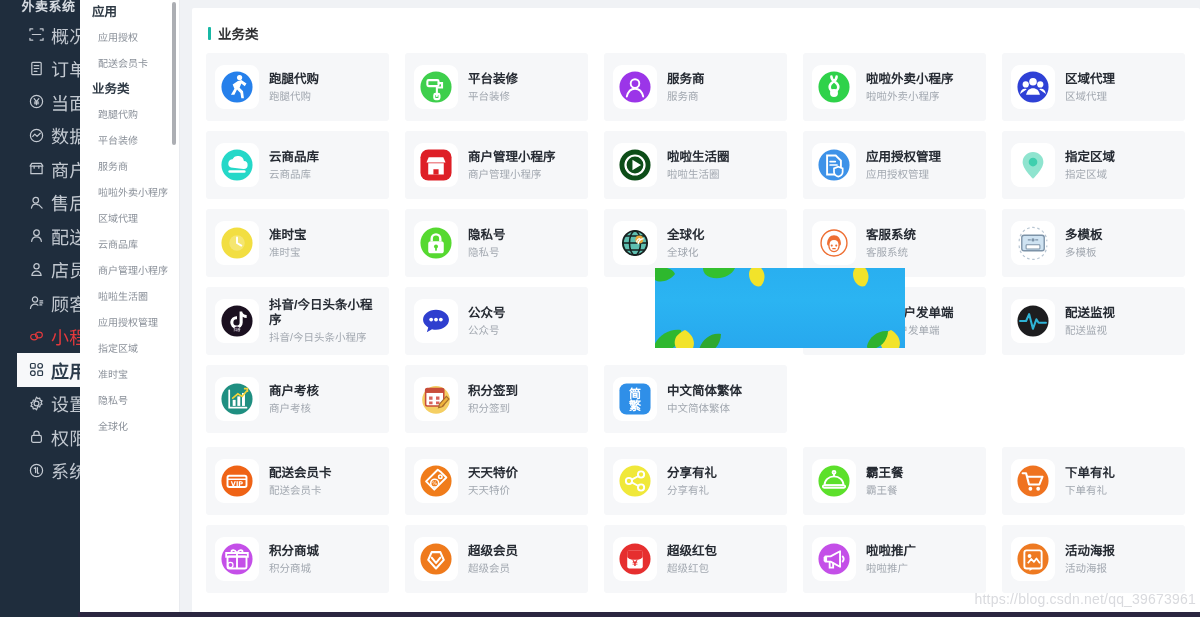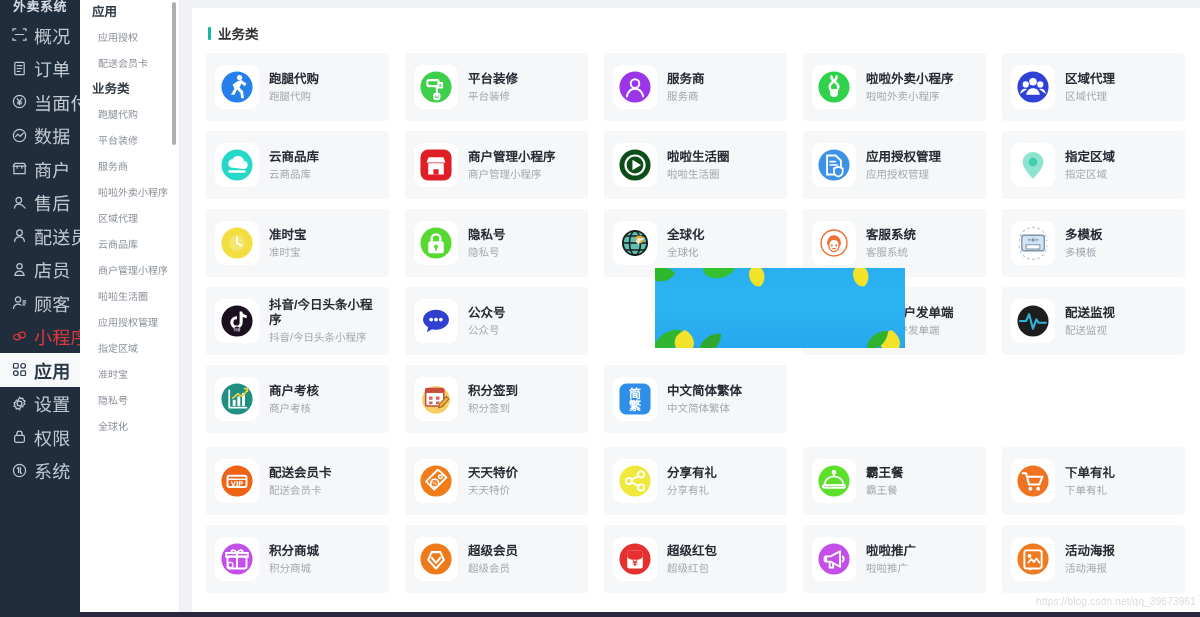--- a/index.html
+++ b/index.html
@@ -12,20 +12,21 @@
   }
   .app { display: flex; width: 1200px; height: 617px; position: relative; }
 
   
   .sidebar {
     width: 80px; height: 617px;
     background: #1f2d3d;
     flex: 0 0 80px;
     position: relative;
     overflow: hidden;
+    padding-left: 17px;
   }
   .brand {
     height: 18px;
     color: #d6dbe1;
     font-size: 13px;
     font-weight: 700;
     text-align: center;
     line-height: 14px;
     letter-spacing: .5px;
     overflow: hidden;
@@ -172,21 +173,21 @@
     overflow: hidden;
     z-index: 30;
   }
   .leaf { position: absolute; }
   .leaf svg { display: block; }
 
   
   .watermark {
     position: absolute;
     right: 4px; bottom: 10px;
-    font-size: 10px;
+    font-size: 14px;
     color: #d9dade;
     letter-spacing: .2px;
     z-index: 20;
     white-space: nowrap;
   }
   .bottom-bar {
     position: absolute;
     left: 0; bottom: 0;
     width: 1200px; height: 5px;
     background: #2b2640;

